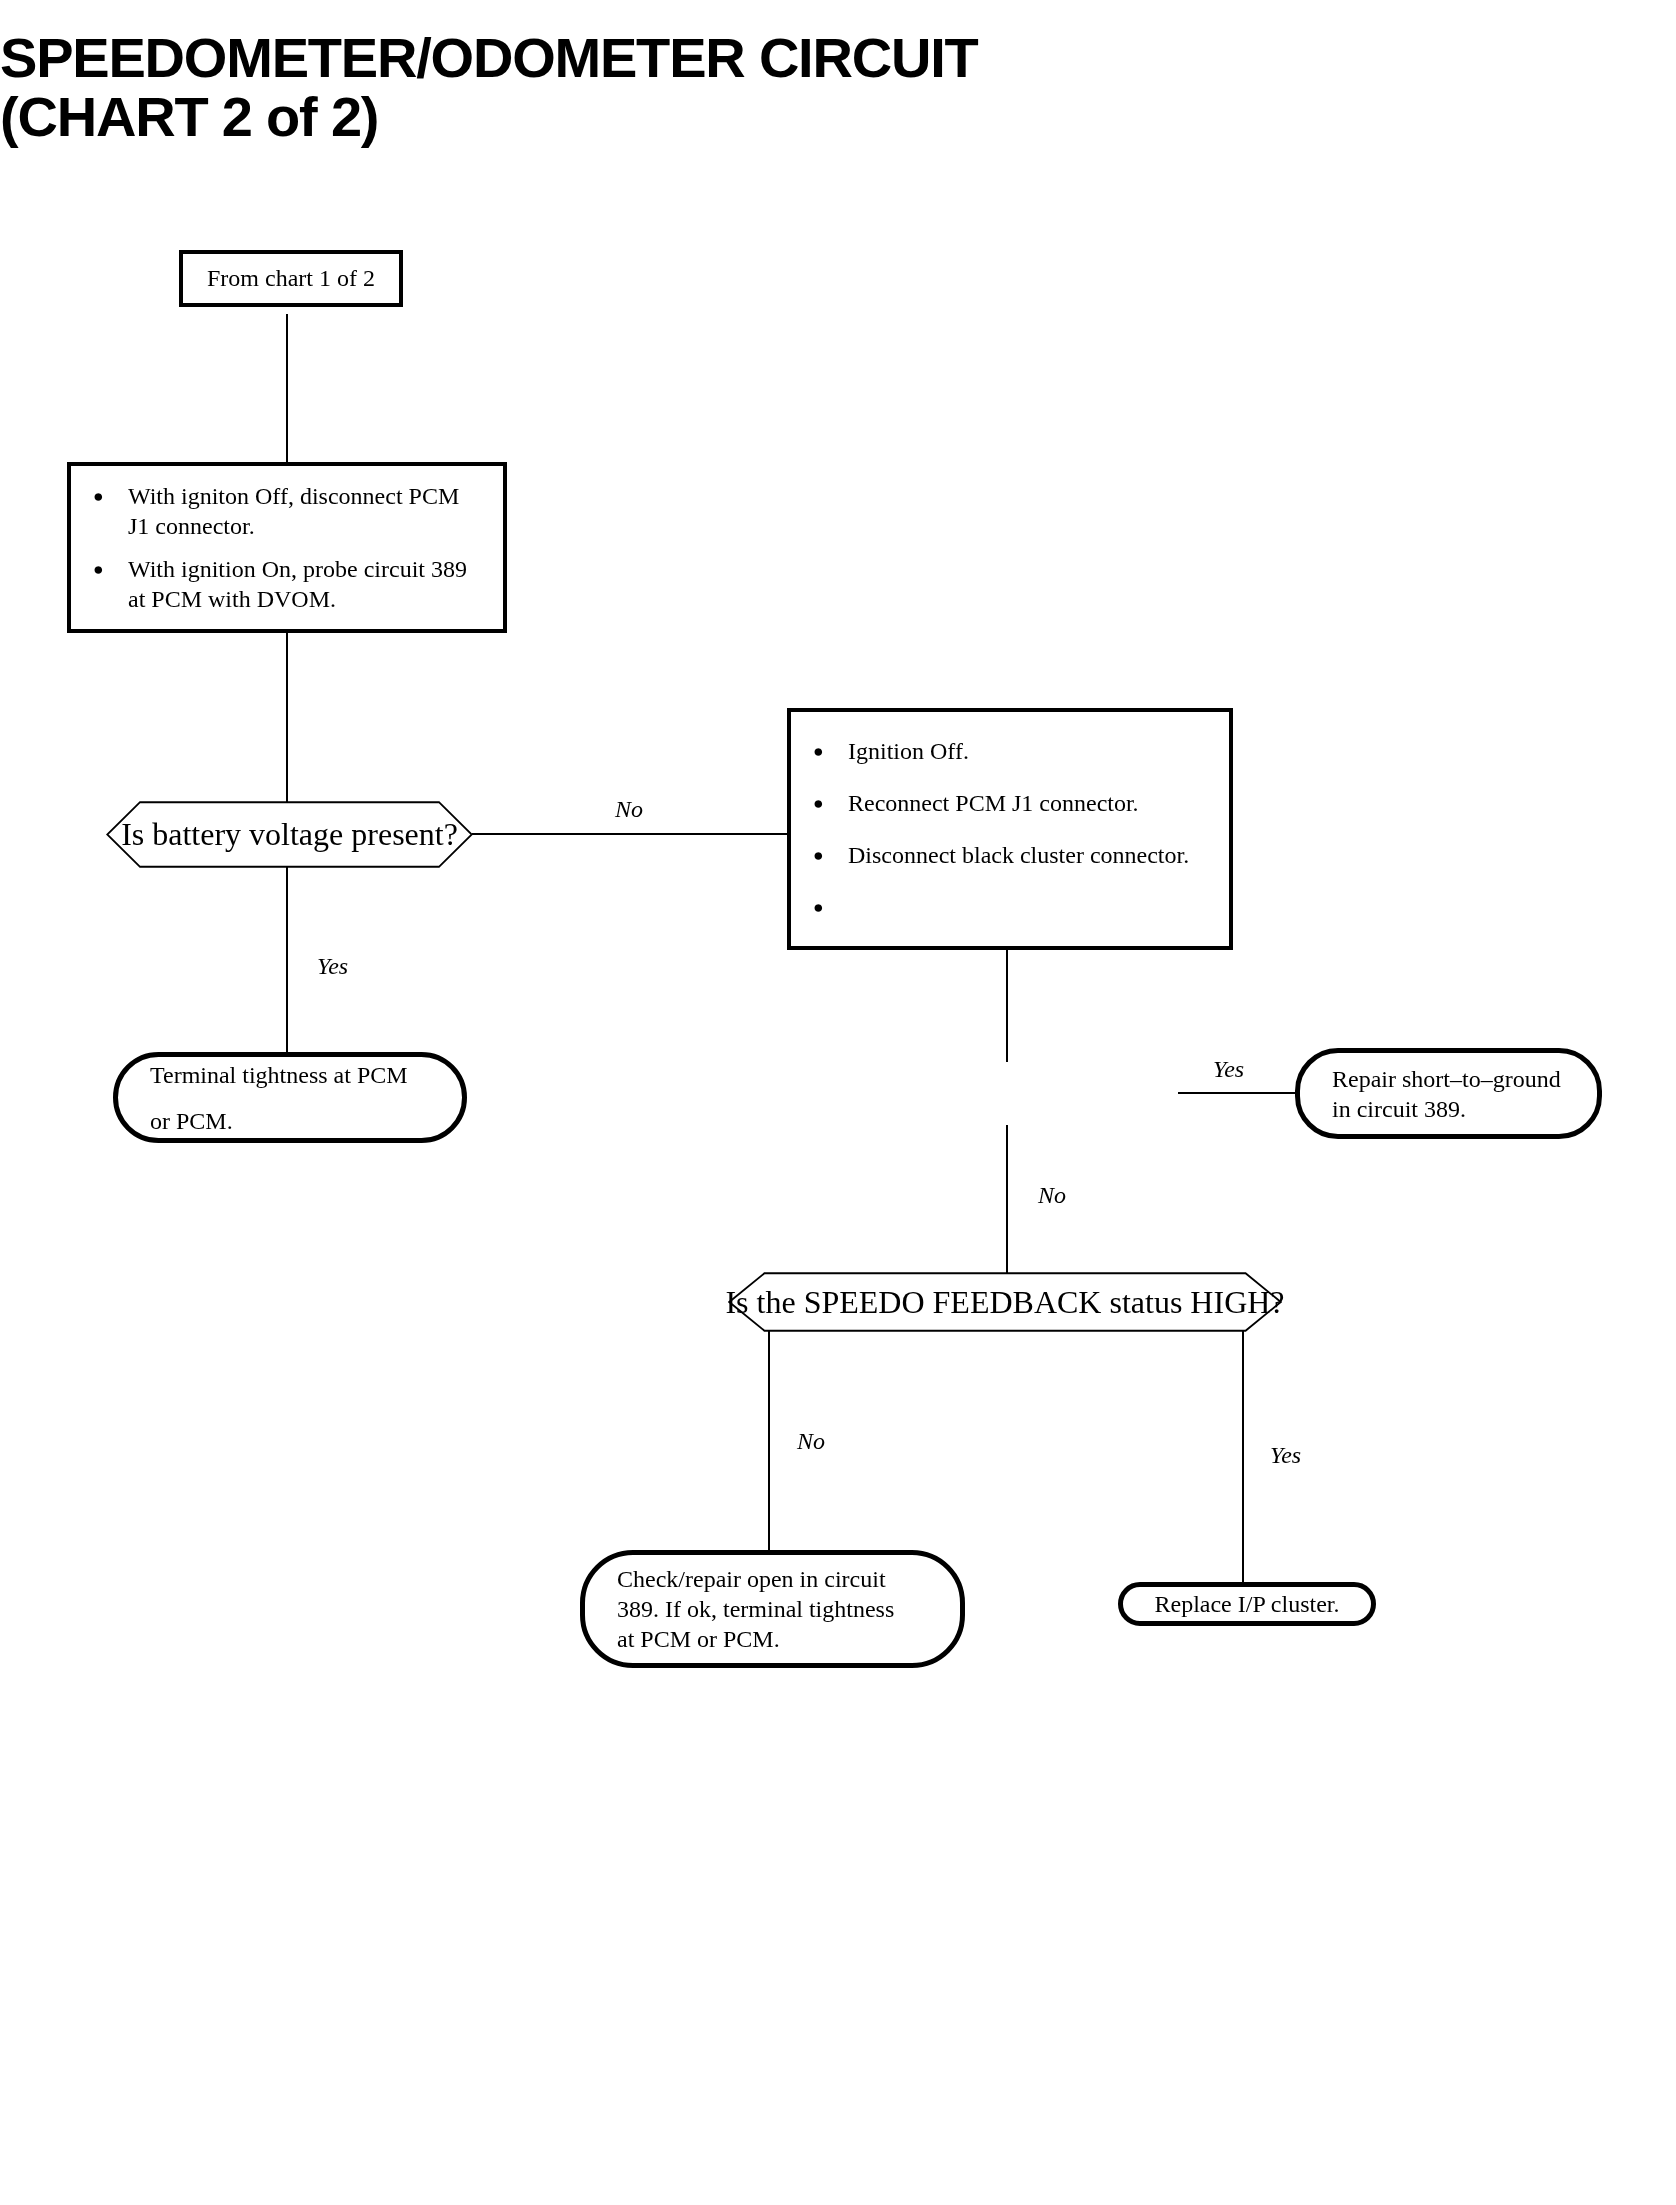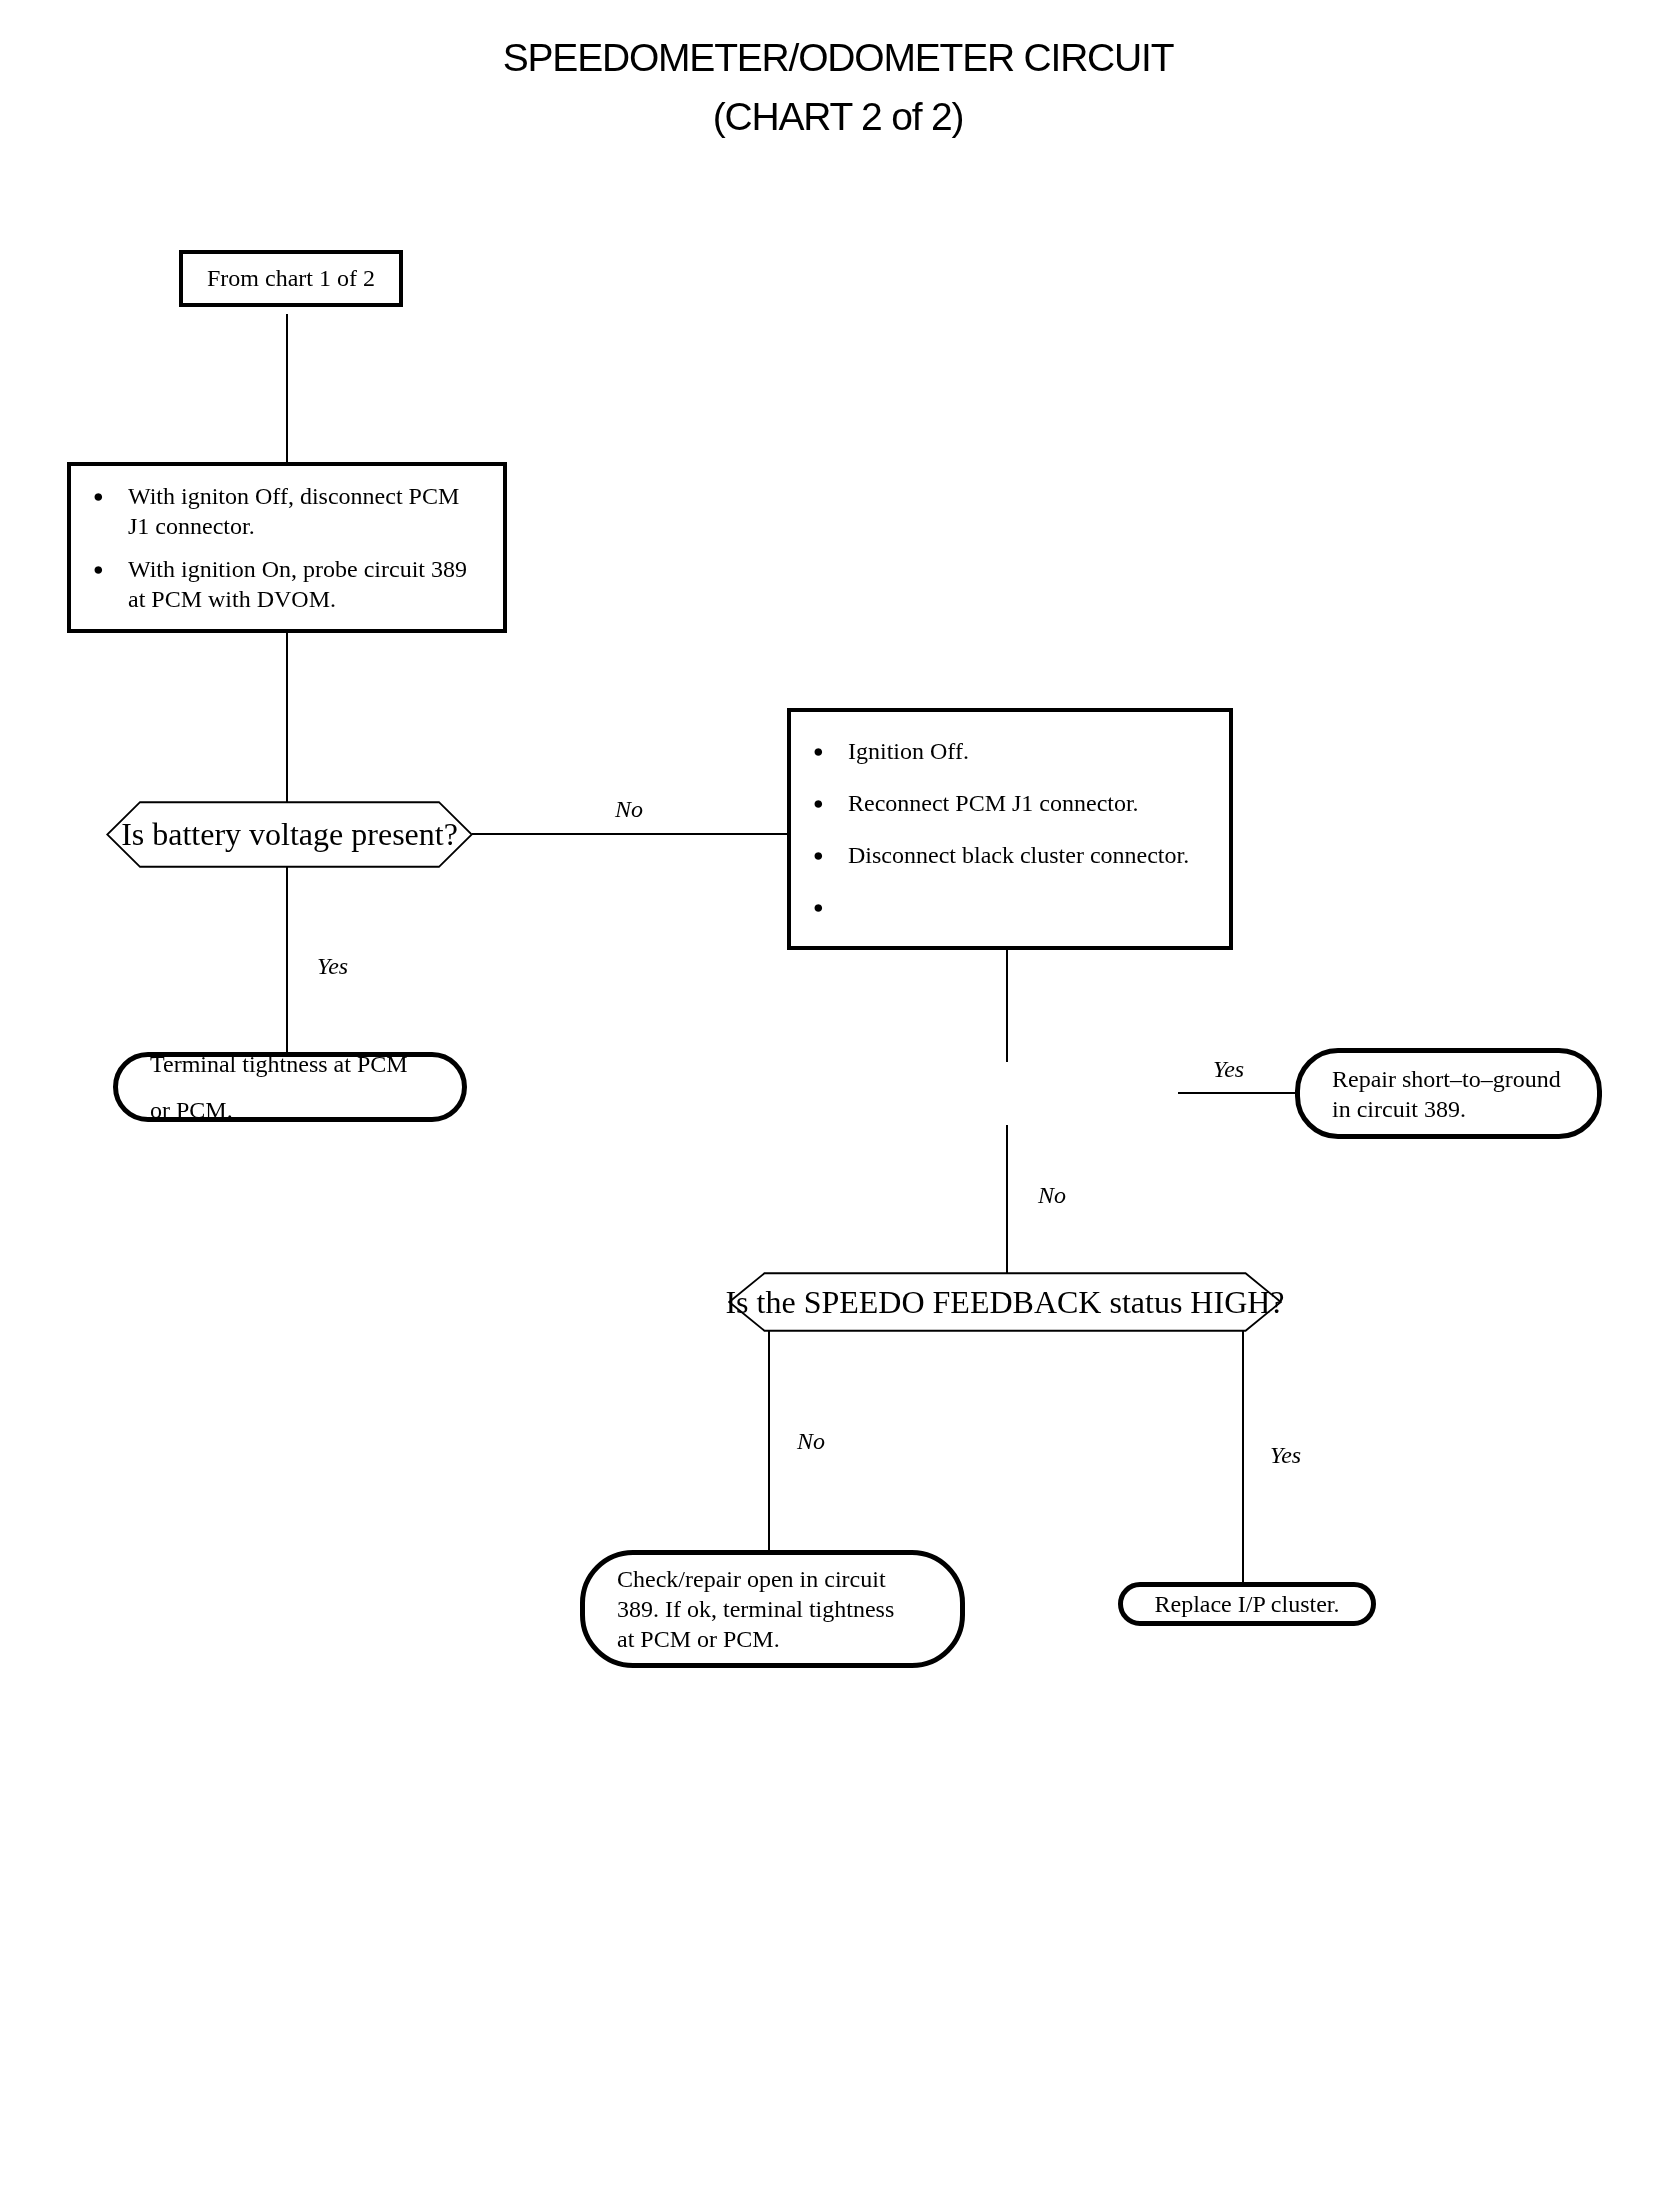--- a/index.html
+++ b/index.html
@@ -9,26 +9,26 @@
     height: 2205px;
     background: #ffffff;
     color: #000000;
     font-family: "Liberation Serif", serif;
     overflow: hidden;
   }
   .title {
     position: absolute;
     left: 0; top: 28px;
     width: 100%;
-    text-align: center;
+    text-align: left;
     font-family: "Liberation Sans", sans-serif;
-    font-size: 39px;
+    font-size: 56px;
     letter-spacing: -1.2px;
     line-height: 59px;
-    font-weight: 400;
+    font-weight: 700;
   }
   .line { position: absolute; background: #000000; }
   .rect-node {
     position: absolute;
     box-sizing: border-box;
     border: 4.3px solid #000000;
     background: #ffffff;
     display: flex;
     align-items: center;
     justify-content: center;
@@ -149,21 +149,21 @@
       <span class="bullet-mark">●</span>
     </div>
   </div>
 
 
   <div class="terminal" style="left:1295px; top:1048px; width:307px; height:91px; border-radius:43px;">
     <span class="bl">Repair short–to–ground</span>
     <span class="bl">in circuit 389.</span>
   </div>
 
-  <div class="terminal" style="left:113px; top:1052px; width:354px; height:70px; border-radius:46px;gap:16px;">
+  <div class="terminal" style="left:113px; top:1052px; width:354px; height:91px; border-radius:46px;gap:16px;">
     <span class="bl">Terminal tightness at PCM</span>
     <span class="bl">or PCM.</span>
   </div>
 
   <div class="hex" style="left:728px; top:1272px; width:554px; height:60px;">
     <svg viewBox="0 0 912 98" preserveAspectRatio="none">
       <polygon points="60,2 852,2 910,49 852,96 60,96 2,49" fill="#ffffff" stroke="#000000" stroke-width="3"></polygon>
     </svg>
     <div class="hex-label">Is the SPEEDO FEEDBACK status HIGH?</div>
   </div>

